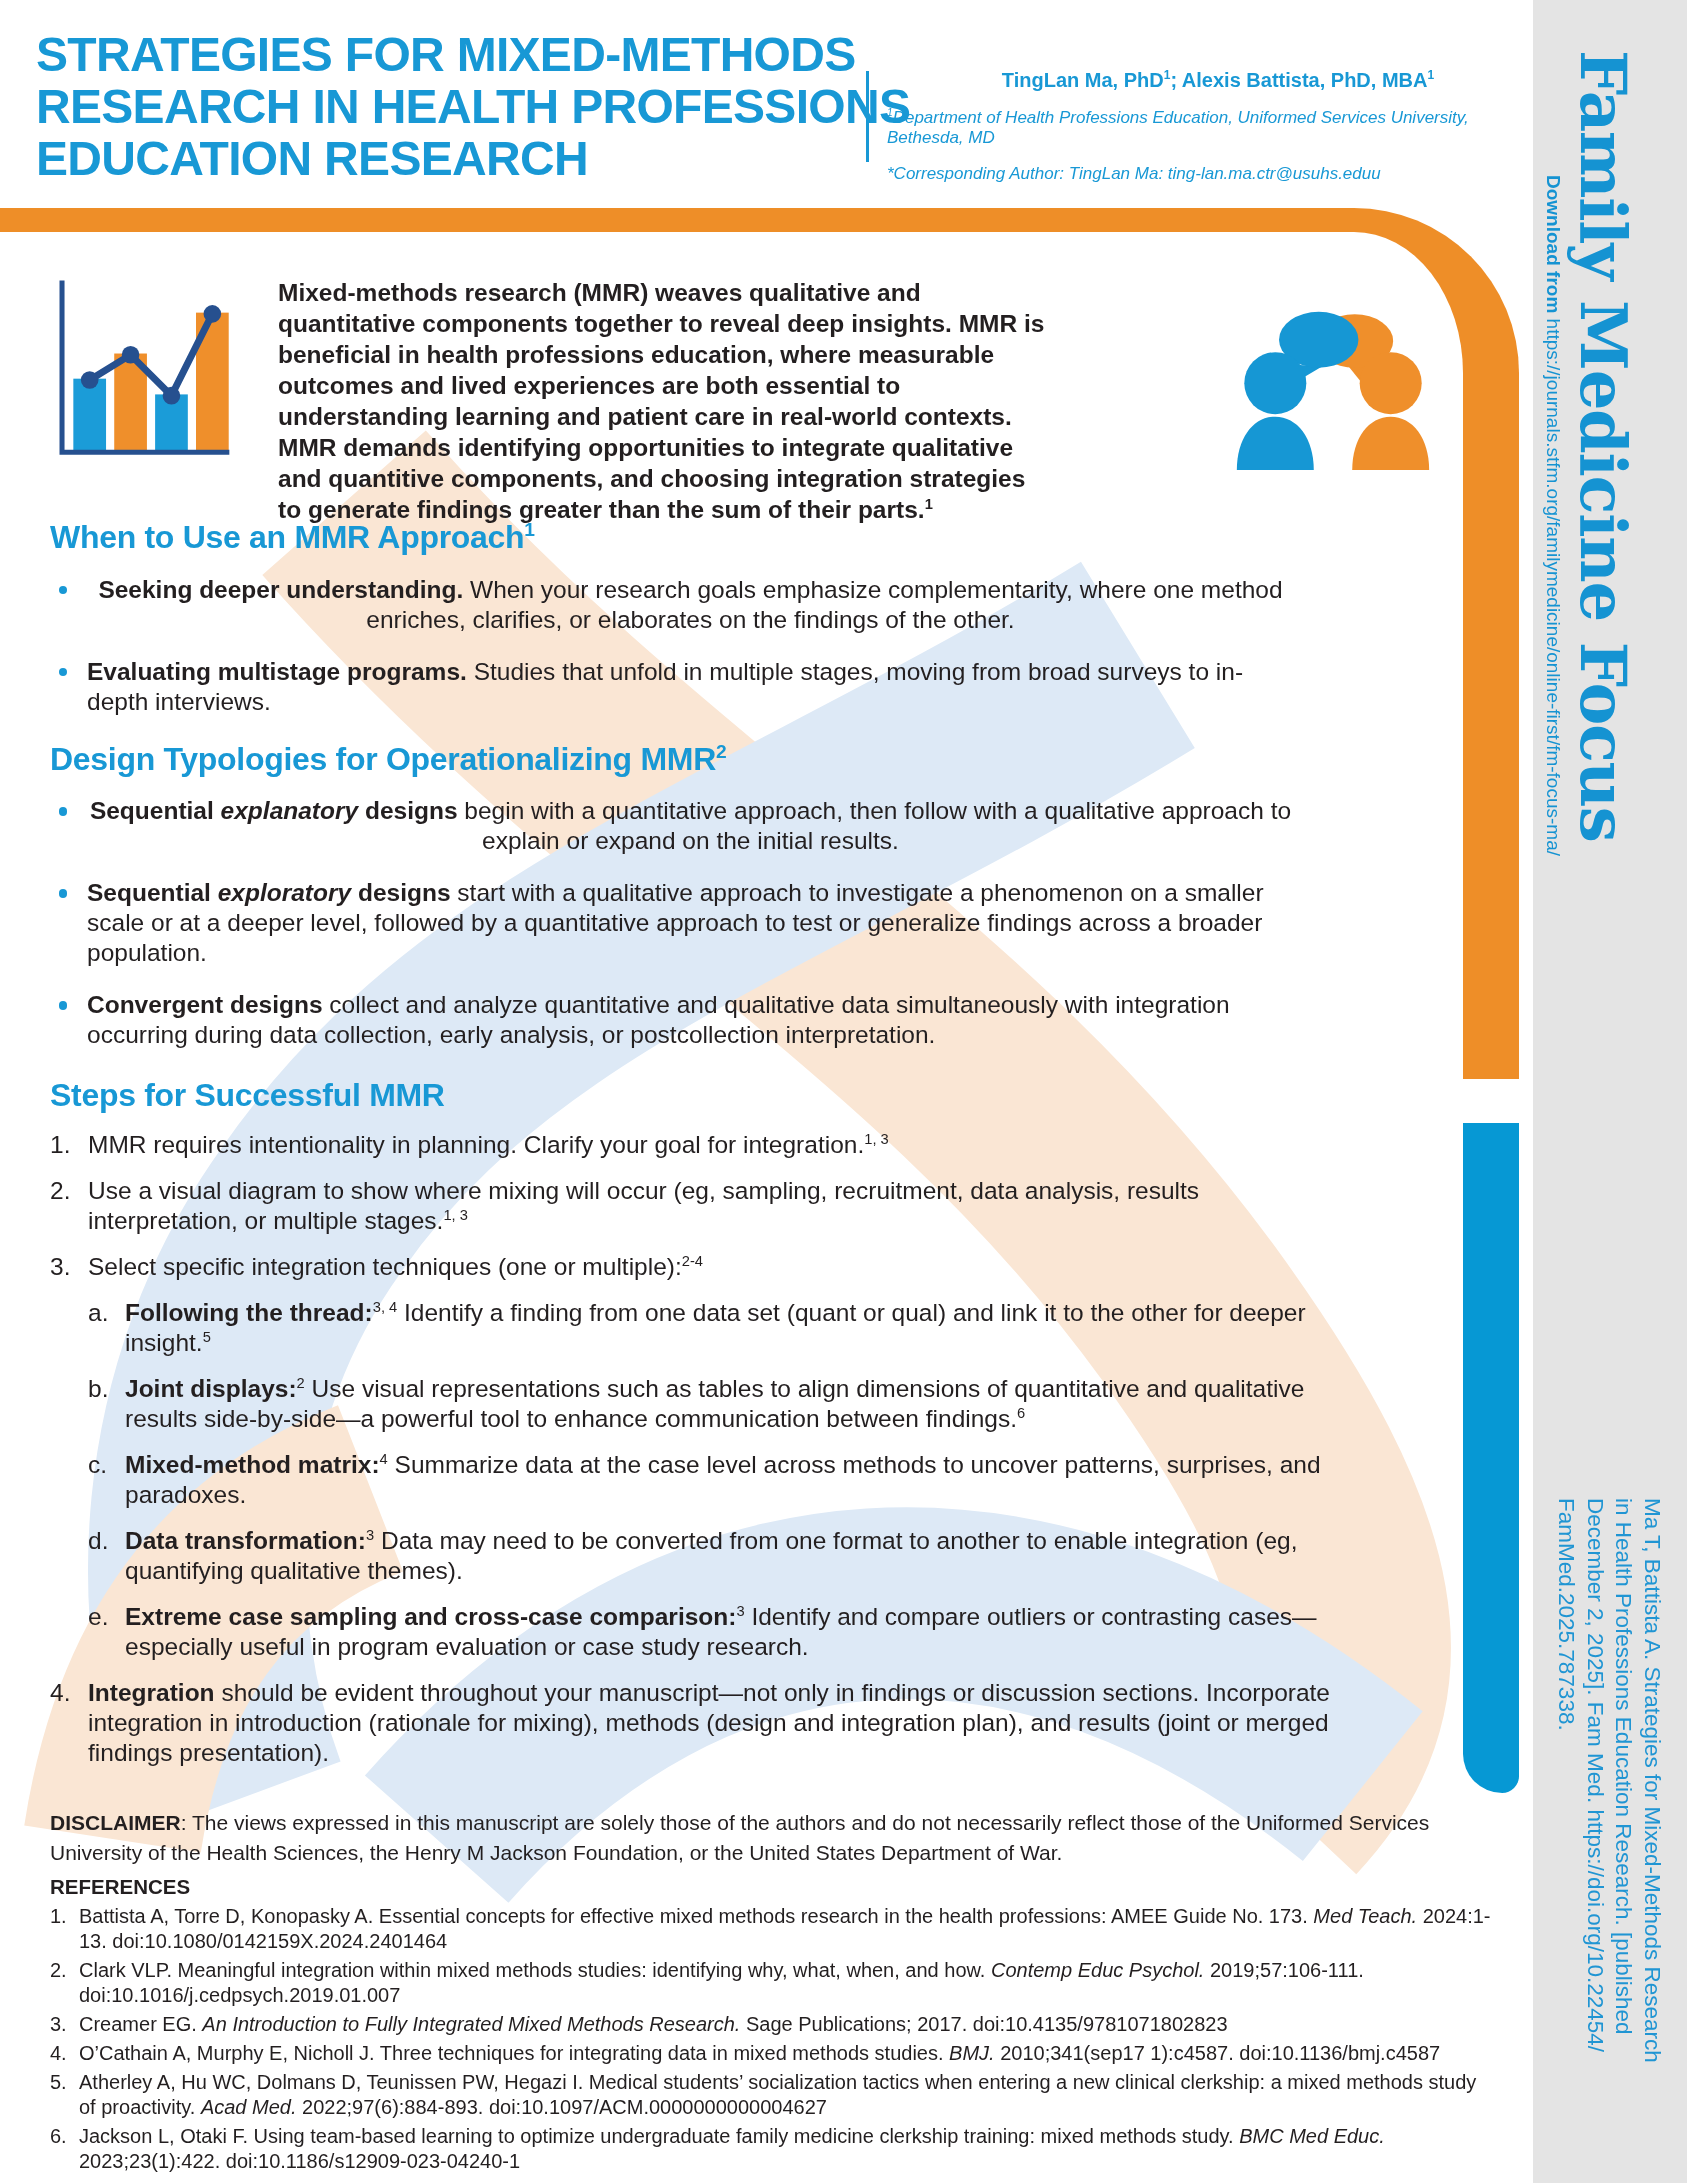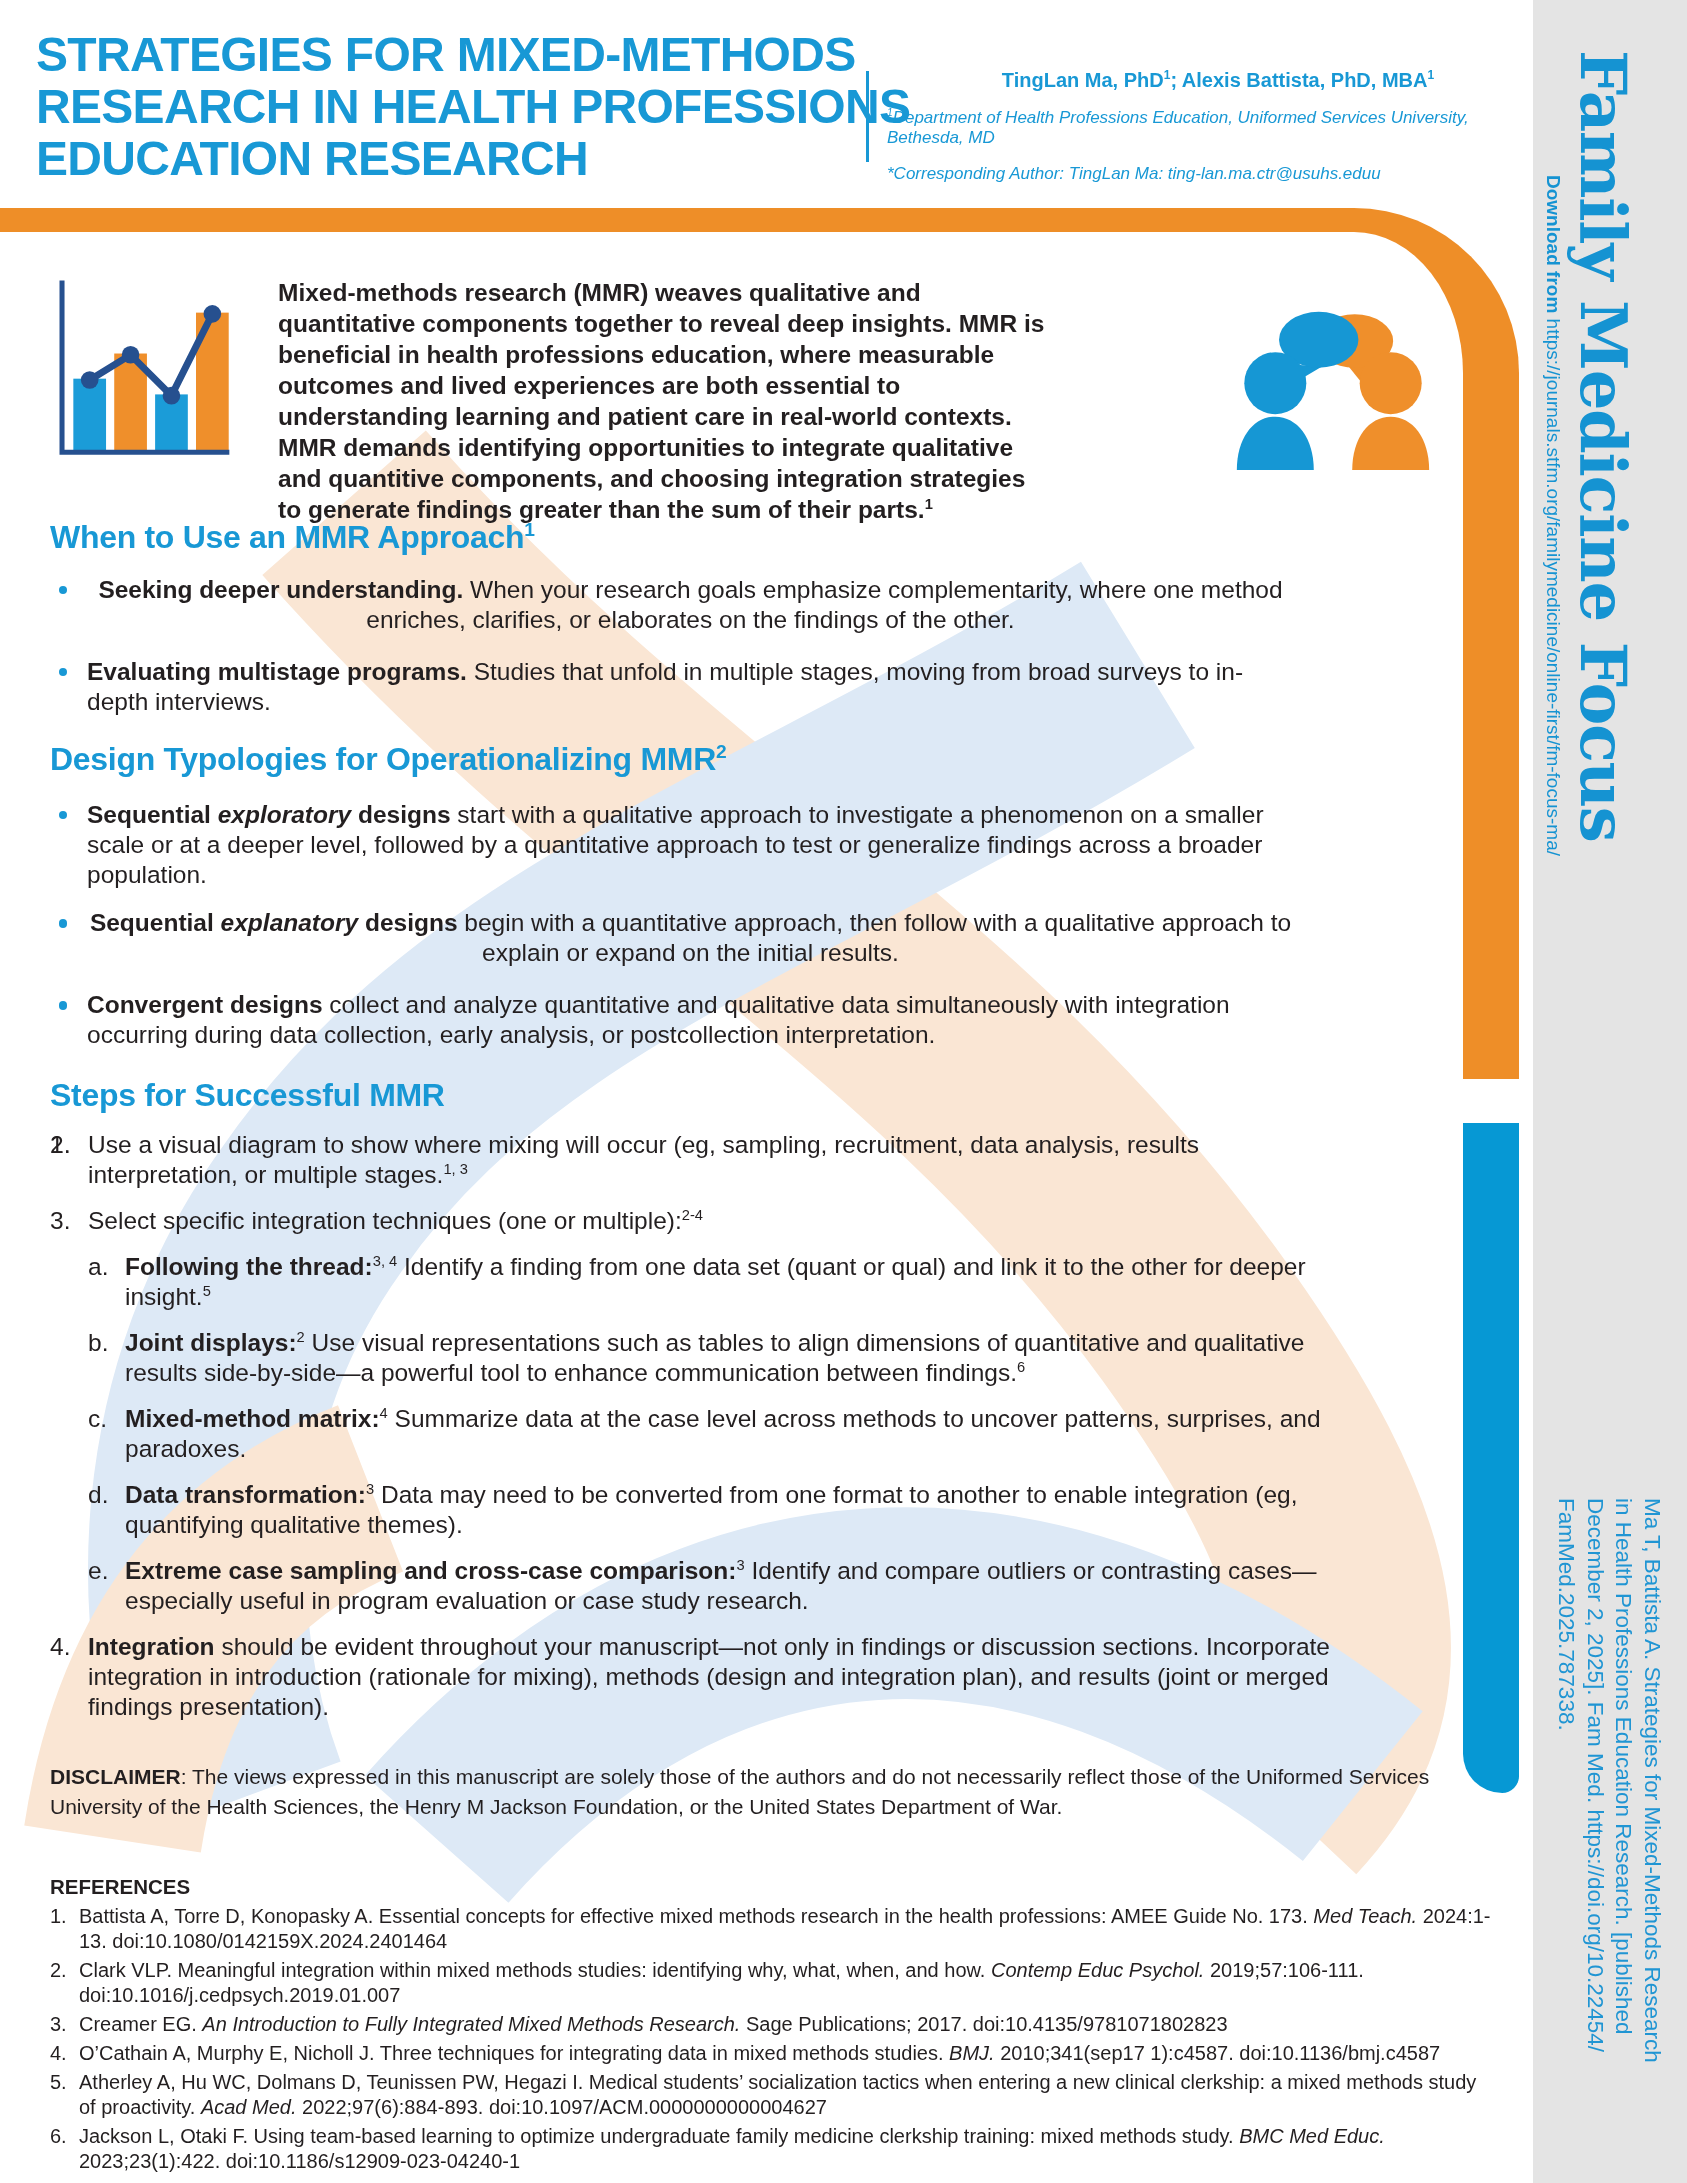--- a/index.html
+++ b/index.html
@@ -129,28 +129,29 @@
     </g>
   </svg>
 
   <div class="flow">
 
     <h2><span>When to Use an MMR Approach</span><sup>1</sup></h2>
     <div class="bullet bullet-first"><span class="b">Seeking deeper understanding.</span><span> When your research goals emphasize complementarity, where one method enriches, clarifies, or elaborates on the findings of the other.</span></div>
     <div class="bullet"><span class="b">Evaluating multistage programs.</span><span> Studies that unfold in multiple stages, moving from broad surveys to in-depth interviews.</span></div>
 
     <h2 class="h2-design"><span>Design Typologies for Operationalizing MMR</span><sup>2</sup></h2>
+    <div class="bullet bullet-first"><span class="b">Sequential </span><span class="b i">explanatory</span><span class="b"> designs</span><span> begin with a quantitative approach, then follow with a qualitative approach to explain or expand on the initial results.</span></div>
     <div class="bullet"><span class="b">Sequential </span><span class="b i">exploratory</span><span class="b"> designs</span><span> start with a qualitative approach to investigate a phenomenon on a smaller scale or at a deeper level, followed by a quantitative approach to test or generalize findings across a broader population.</span></div>
-    <div class="bullet bullet-first"><span class="b">Sequential </span><span class="b i">explanatory</span><span class="b"> designs</span><span> begin with a quantitative approach, then follow with a qualitative approach to explain or expand on the initial results.</span></div>
     <div class="bullet"><span class="b">Convergent designs</span><span> collect and analyze quantitative and qualitative data simultaneously with integration occurring during data collection, early analysis, or postcollection interpretation.</span></div>
 
     <h2 class="h2-steps"><span>Steps for Successful MMR</span></h2>
 
     <div class="step">
       <span class="marker">1.</span>
+      <span><span>MMR requires intentionality in planning. Clarify your goal for integration.</span><sup>1, 3</sup></span>
     </div>
     <div class="step">
       <span class="marker">2.</span>
       <span><span>Use a visual diagram to show where mixing will occur (eg, sampling, recruitment, data analysis, results interpretation, or multiple stages.</span><sup>1, 3</sup></span>
     </div>
     <div class="step">
       <span class="marker">3.</span>
       <span><span>Select specific integration techniques (one or multiple):</span><sup>2-4</sup></span>
     </div>
 

